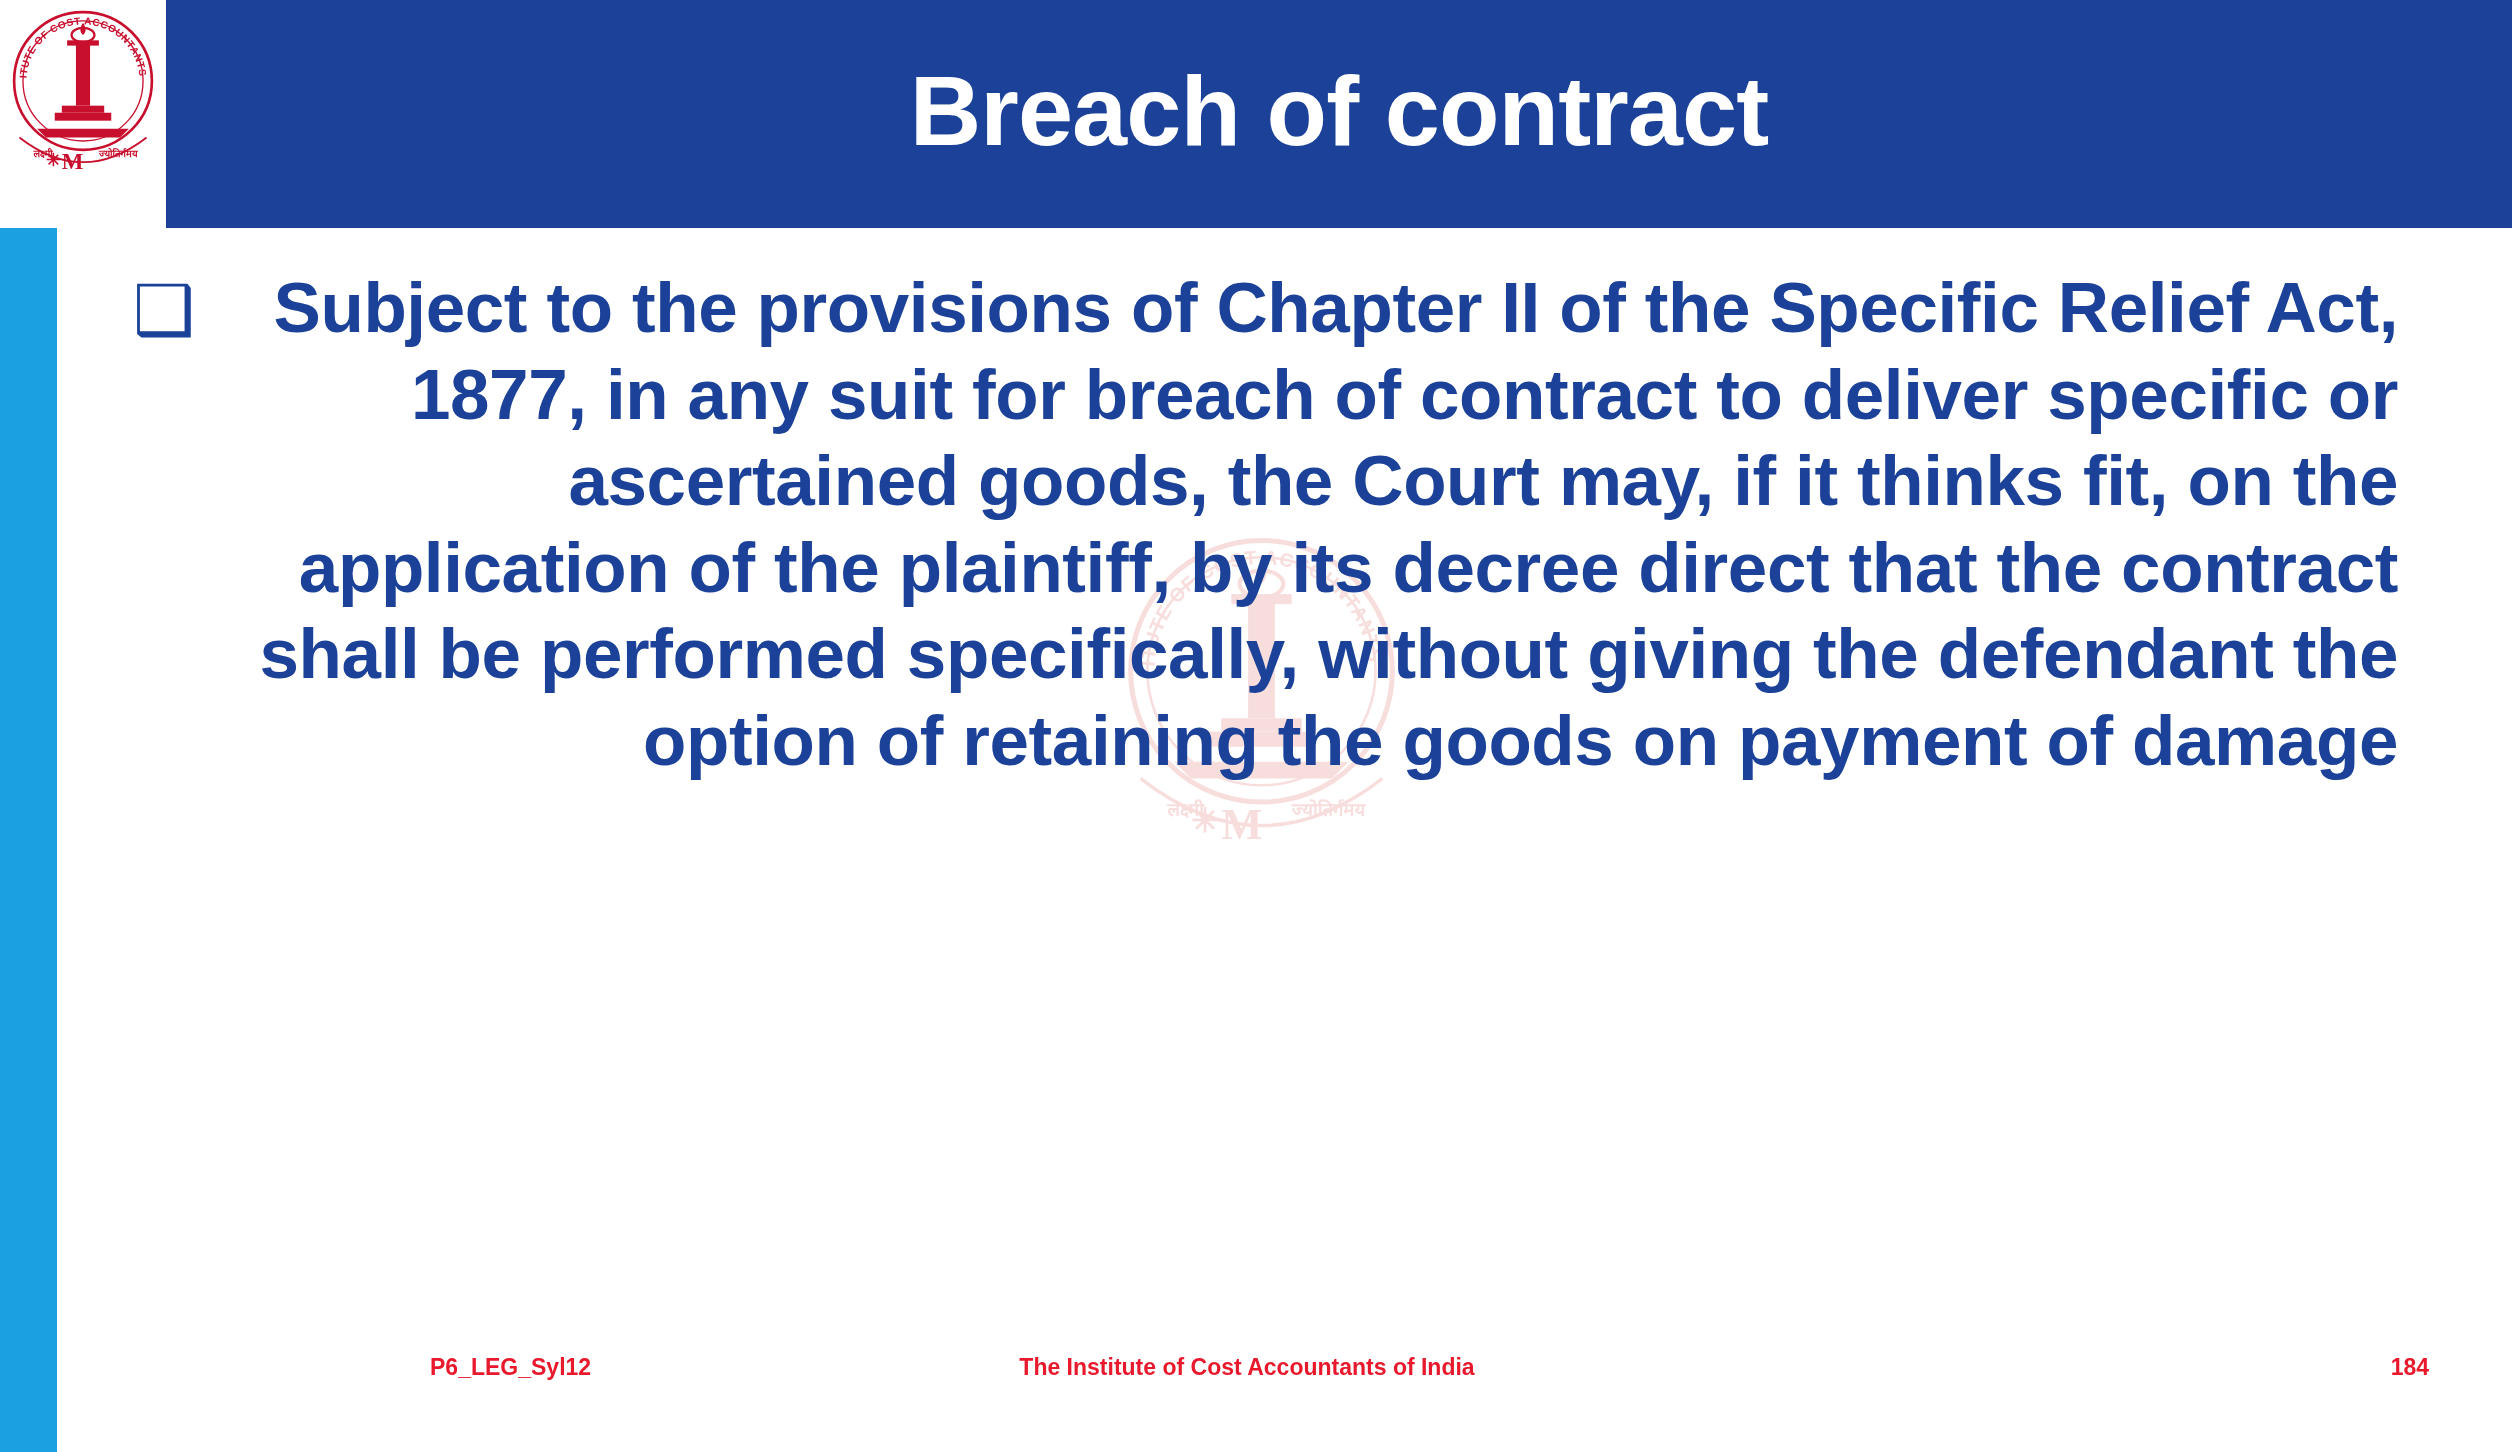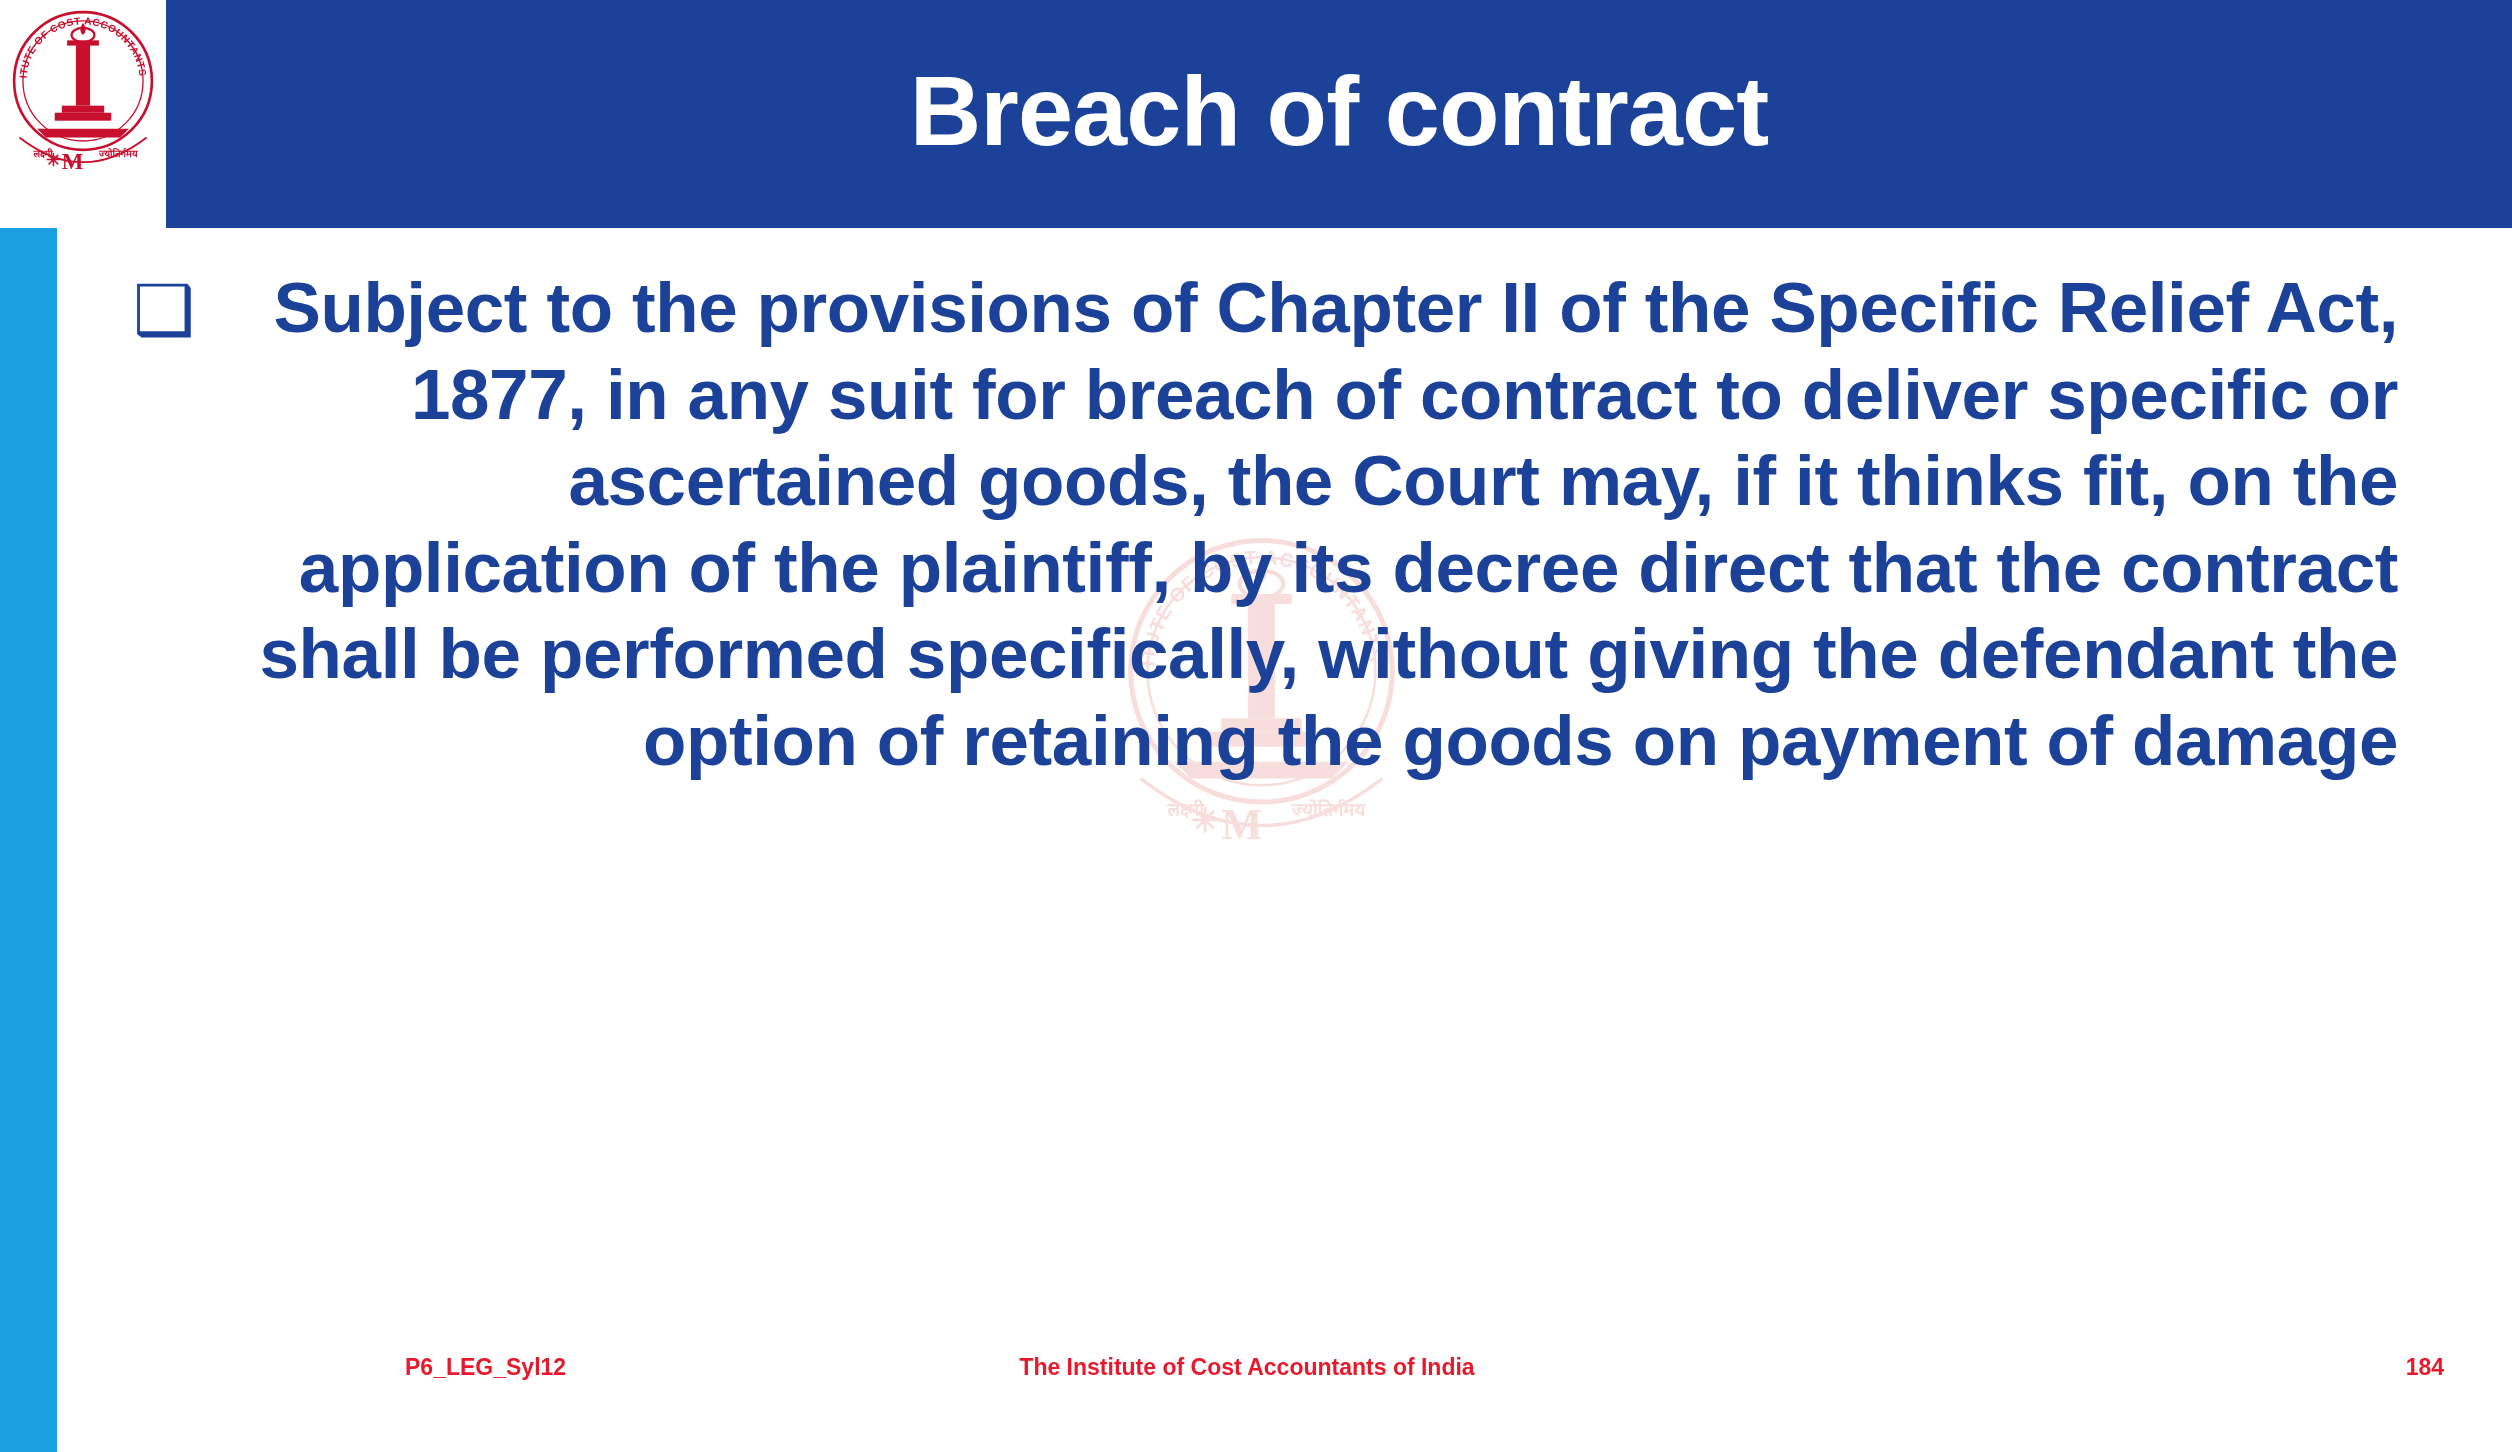--- a/index.html
+++ b/index.html
@@ -112,40 +112,40 @@
   
   .footer {
     position: absolute;
     left: 57px;
     top: 1354px;
     width: 2456px;
     height: 53px;
   }
   .footer-left {
     position: absolute;
-    left: 348px;
+    left: 373px;
     top: 0;
     font-size: 23px;
     font-weight: bold;
     color: #e8192c;
     white-space: nowrap;
   }
   .footer-center {
     position: absolute;
     left: 0;
     top: 0;
     width: 2380px;
     text-align: center;
     font-size: 23px;
     font-weight: bold;
     color: #e8192c;
   }
   .footer-right {
     position: absolute;
-    right: 69px;
+    right: 84px;
     top: 0;
     font-size: 23px;
     font-weight: bold;
     color: #e8192c;
     white-space: nowrap;
   }
 </style>
 </head>
 <body>
 

